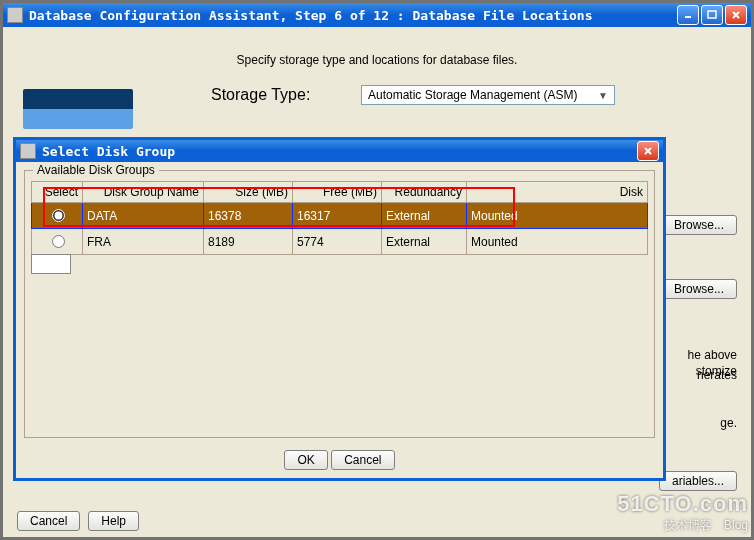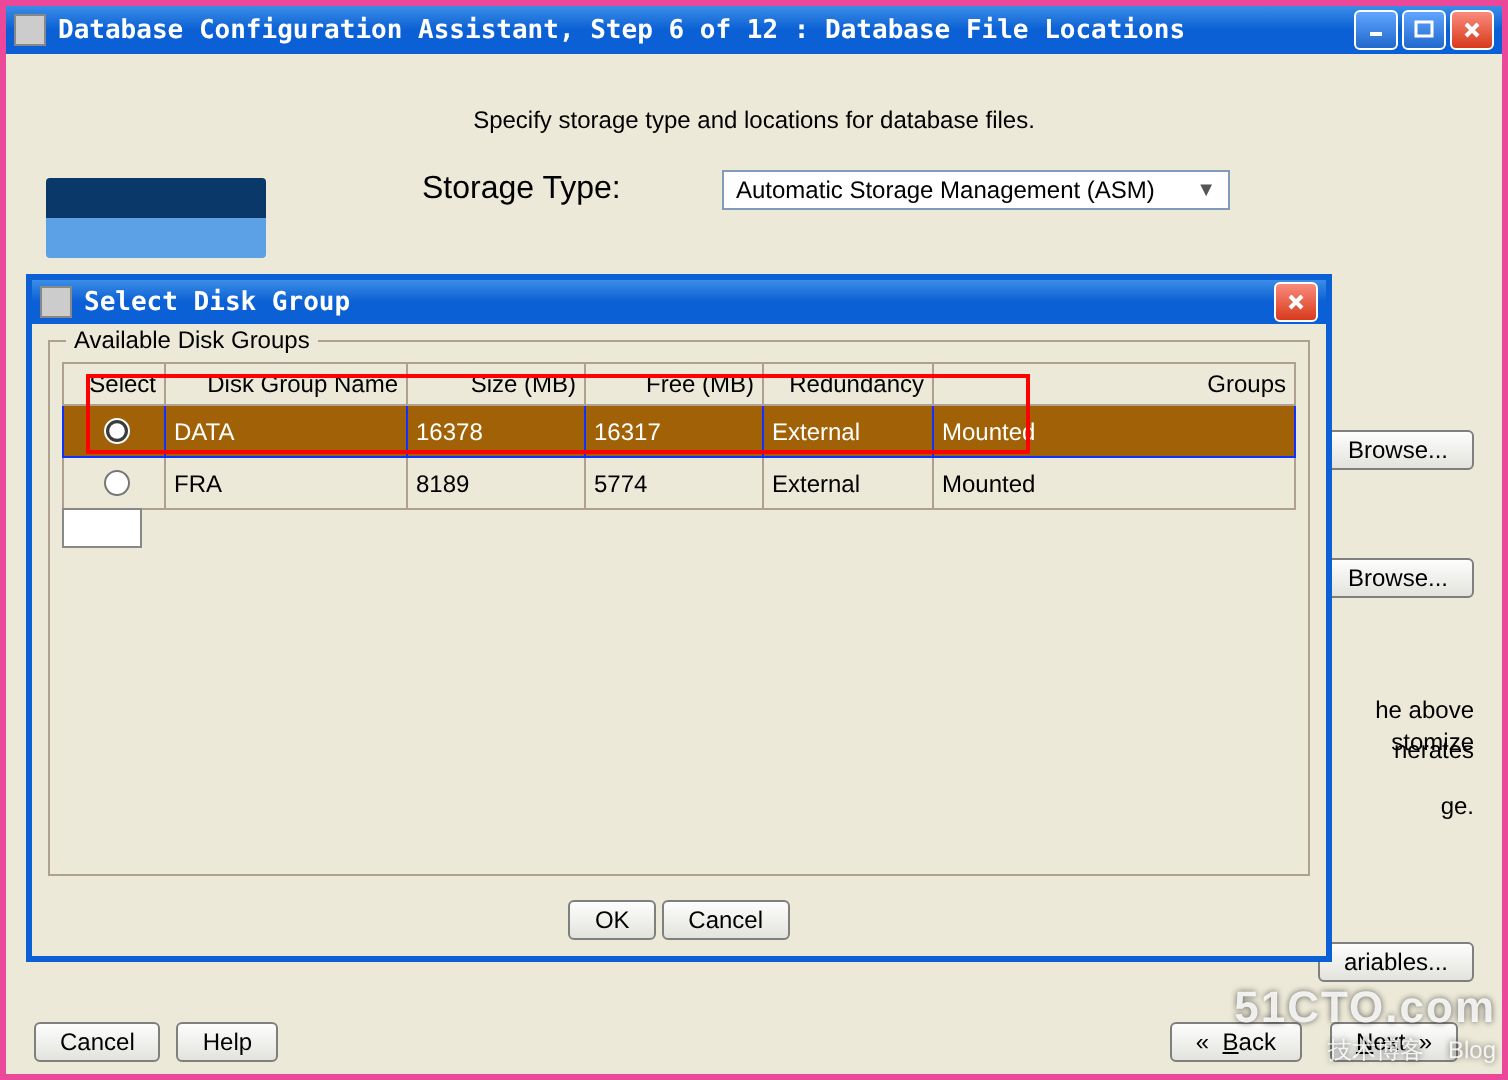--- a/index.html
+++ b/index.html
@@ -7,21 +7,21 @@
     padding: 0;
     font-family: "Segoe UI", Tahoma, Arial, sans-serif;
     font-size: 12px;
     background: #ece9d8;
     width: 754px;
     height: 540px;
     overflow: hidden;
     position: relative;
   }
   .window {
-    border: 3px solid #ec4899;
+    border: 3px solid #737373;
     height: 534px;
     position: relative;
     background: #ece9d8;
   }
   .titlebar {
     height: 24px;
     background: linear-gradient(to bottom, #3b8de6 0%, #0a60d4 50%, #0a60d4 100%);
     display: flex;
     align-items: center;
     color: #fff;
@@ -197,21 +197,21 @@
     right: 14px;
     font-size:12px;
   }
   .right-peek.browse1 { top: 212px; }
   .right-peek.browse2 { top: 276px; }
   .right-peek.variables { top: 468px; }
   .right-peek-text { position:absolute; right:14px; font-size:12px; line-height:1.4; text-align:left; z-index:0;}
   .right-peek-text.l1 { top: 344px; padding-left: 43px; }
   .right-peek-text.l2 { top: 360px; }
   .right-peek-text.l3 { top: 364px; }
-  .right-peek-text.l4 { top: 392px; }
+  .right-peek-text.l4 { top: 412px; }
   .watermark {
     position:absolute;
     right:6px;
     bottom:6px;
     color:rgba(255,255,255,0.85);
     font-family: Arial, sans-serif;
     text-align:right;
     z-index:200;
     pointer-events:none;
     text-shadow:0 0 3px rgba(0,0,0,0.6);
@@ -264,24 +264,20 @@
   <div class="right-peek browse2"><button class="btn">Browse...</button></div>
   <span class="right-peek-text l1">he above</span>
   <span class="right-peek-text l2">stomize</span>
   <span class="right-peek-text l3">nerates</span>
   <span class="right-peek-text l4">ge.</span>
   <div class="right-peek variables"><button class="btn">ariables...</button></div>
 
   <div class="bottombar">
     <button class="btn">Cancel</button>
     <button class="btn">Help</button>
-    <div class="nav">
-      <button class="btn">«&nbsp;&nbsp;<u>B</u><span>ack</span></button>
-      <button class="btn"><u>N</u><span>ext</span>&nbsp;&nbsp;»</button>
-    </div>
   </div>
 
   <div class="dialog">
     <div class="titlebar">
       <span class="tb-icon"></span>
       <span>Select Disk Group</span>
       <div class="winbtns">
         <div class="winbtn close">
           <svg width="10" height="10">
               <line x1="2" y1="2" x2="8" y2="8" stroke="#fff" stroke-width="2"></line>
@@ -294,21 +290,21 @@
       <legend>Available Disk Groups</legend>
       <div class="redbox"></div>
       <table class="disks">
         <thead>
           <tr>
             <th style="width:42px">Select</th>
             <th style="width:112px">Disk Group Name</th>
             <th style="width:80px">Size (MB)</th>
             <th style="width:80px">Free (MB)</th>
             <th style="width:76px">Redundancy</th>
-            <th>Groups</th>
+            <th>Disk</th>
           </tr>
         </thead>
         <tbody>
           <tr class="selected">
             <td style="text-align:center"><input type="radio" checked="" style=""></td>
             <td>DATA</td>
             <td>16378</td>
             <td>16317</td>
             <td>External</td>
             <td>Mounted</td>

